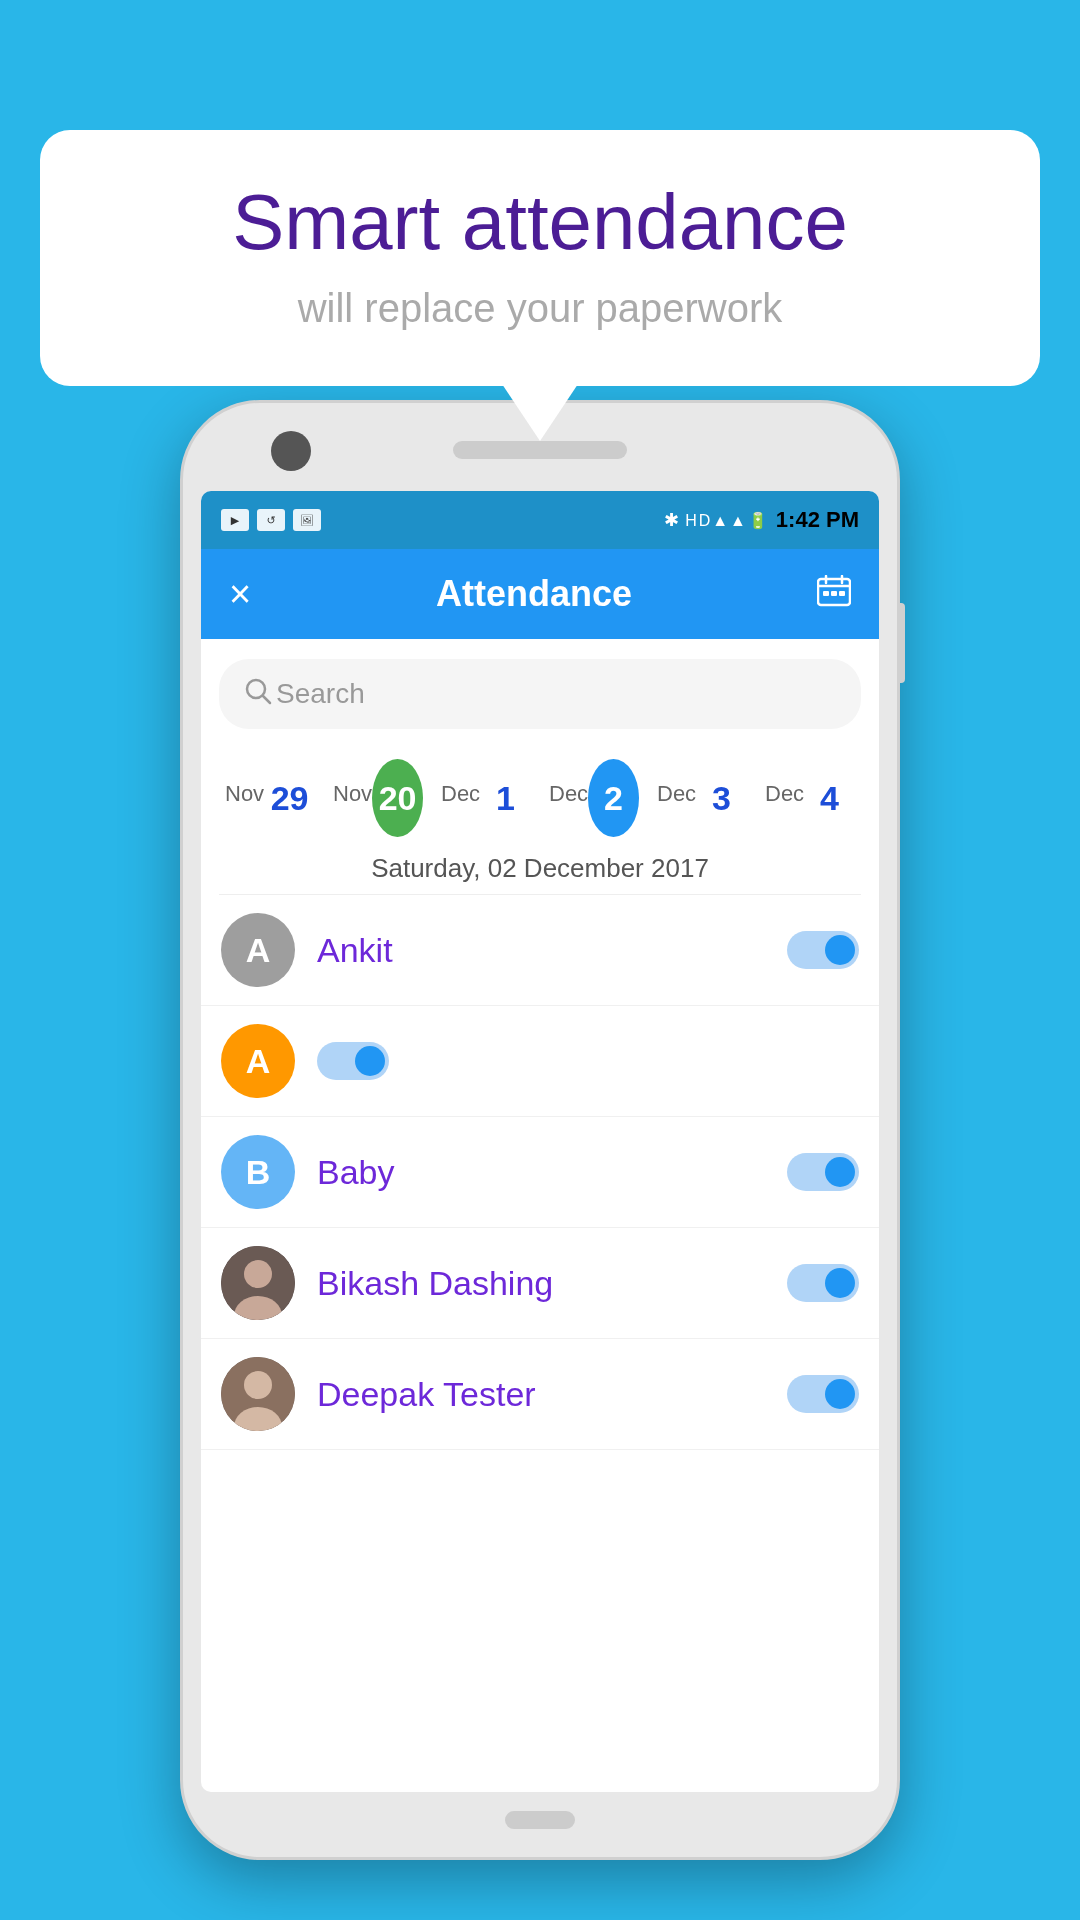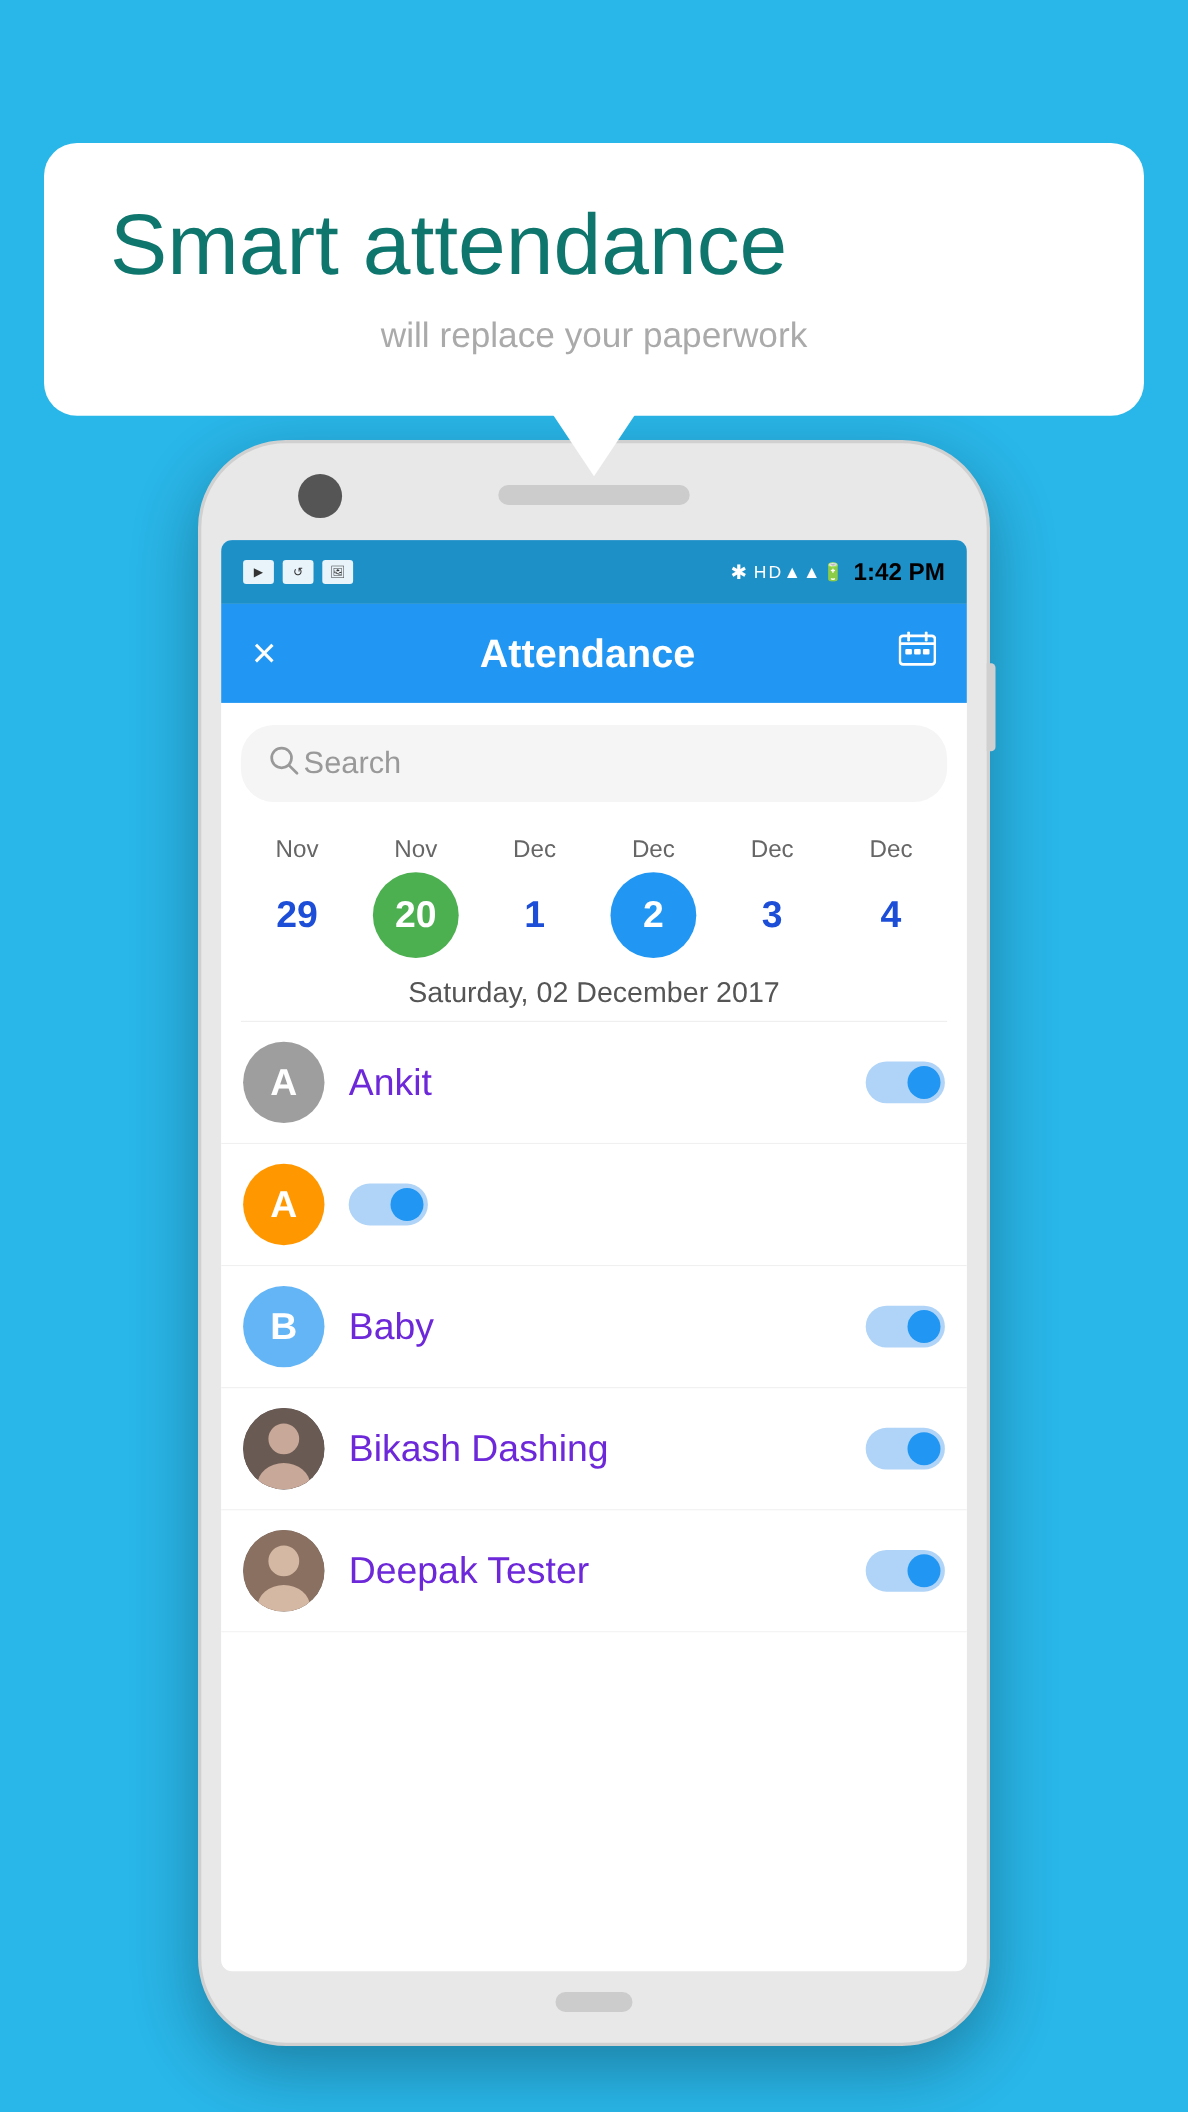--- a/index.html
+++ b/index.html
@@ -31,27 +31,27 @@
       left: 50%;
       transform: translateX(-50%);
       width: 0;
       height: 0;
       border-left: 40px solid transparent;
       border-right: 40px solid transparent;
       border-top: 60px solid white;
     }
     .speech-bubble-title {
       font-size: 78px;
-      color: #0f766e;
+      color: #4c1d95;
       font-weight: 300;
-      text-align: left;
+      text-align: center;
       line-height: 1.1;
     }
     .speech-bubble-subtitle {
-      font-size: 32px;
+      font-size: 40px;
       color: #aaaaaa;
       font-weight: 400;
       text-align: center;
       margin-top: 20px;
     }
 
     
     .phone-wrapper {
       position: absolute;
       top: 400px;
@@ -212,21 +212,21 @@
     }
 
     
     .date-strip {
       display: flex;
       justify-content: space-around;
       padding: 10px 15px 0;
     }
     .date-item {
       display: flex;
-      flex-direction: column;
+      flex-direction: row;
       align-items: center;
       width: 90px;
     }
     .date-month {
       font-size: 22px;
       color: #666;
       margin-bottom: 8px;
     }
     .date-number {
       width: 78px;

